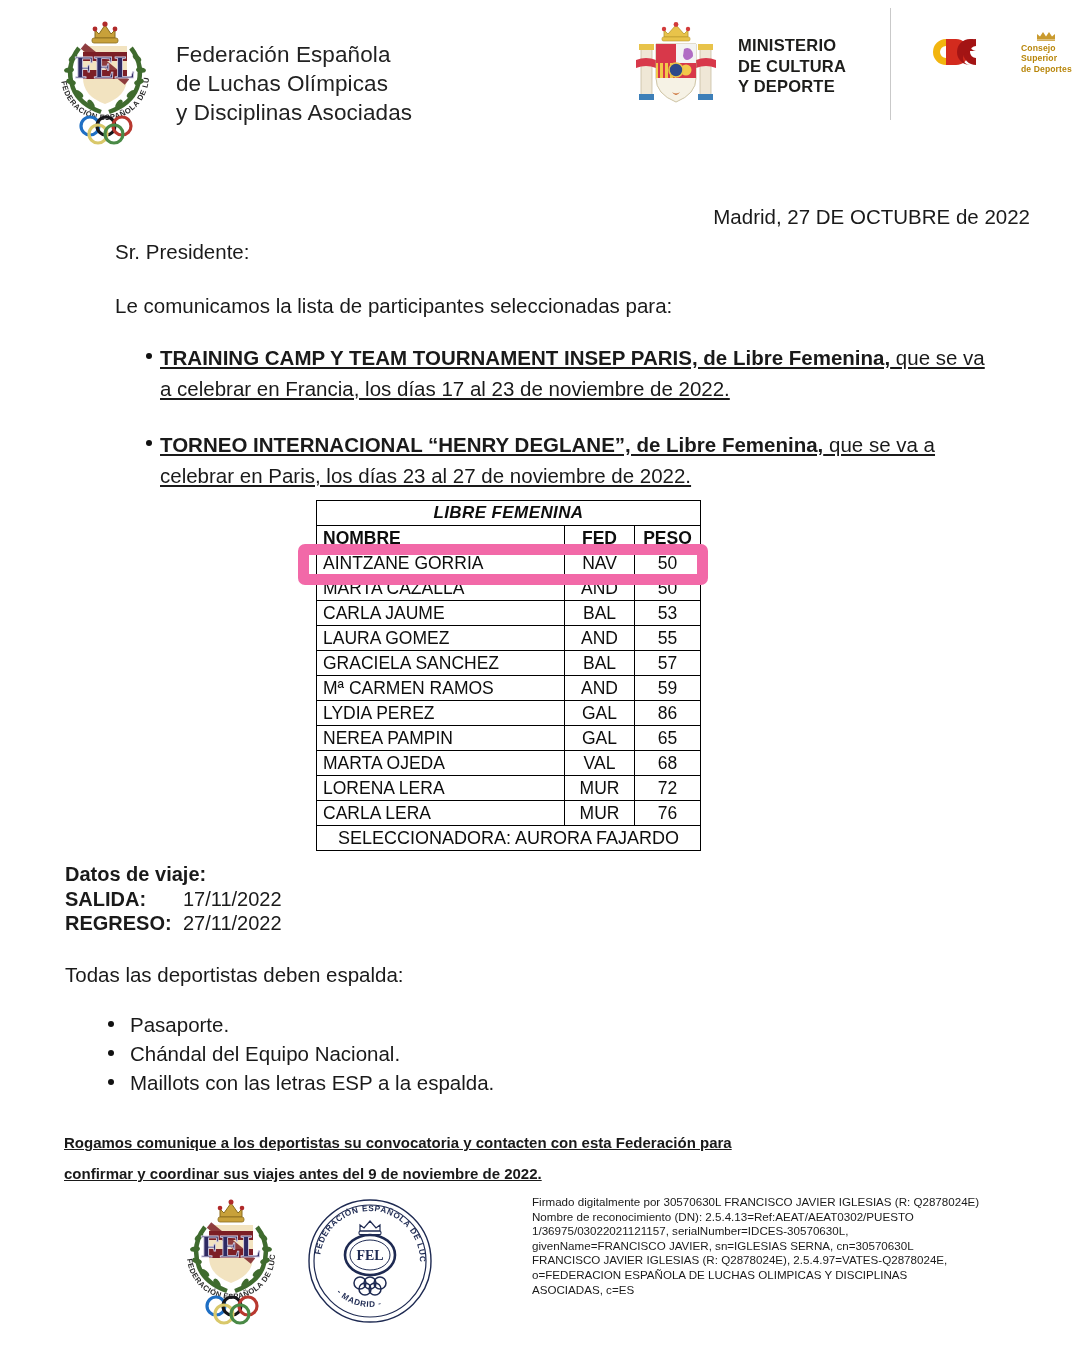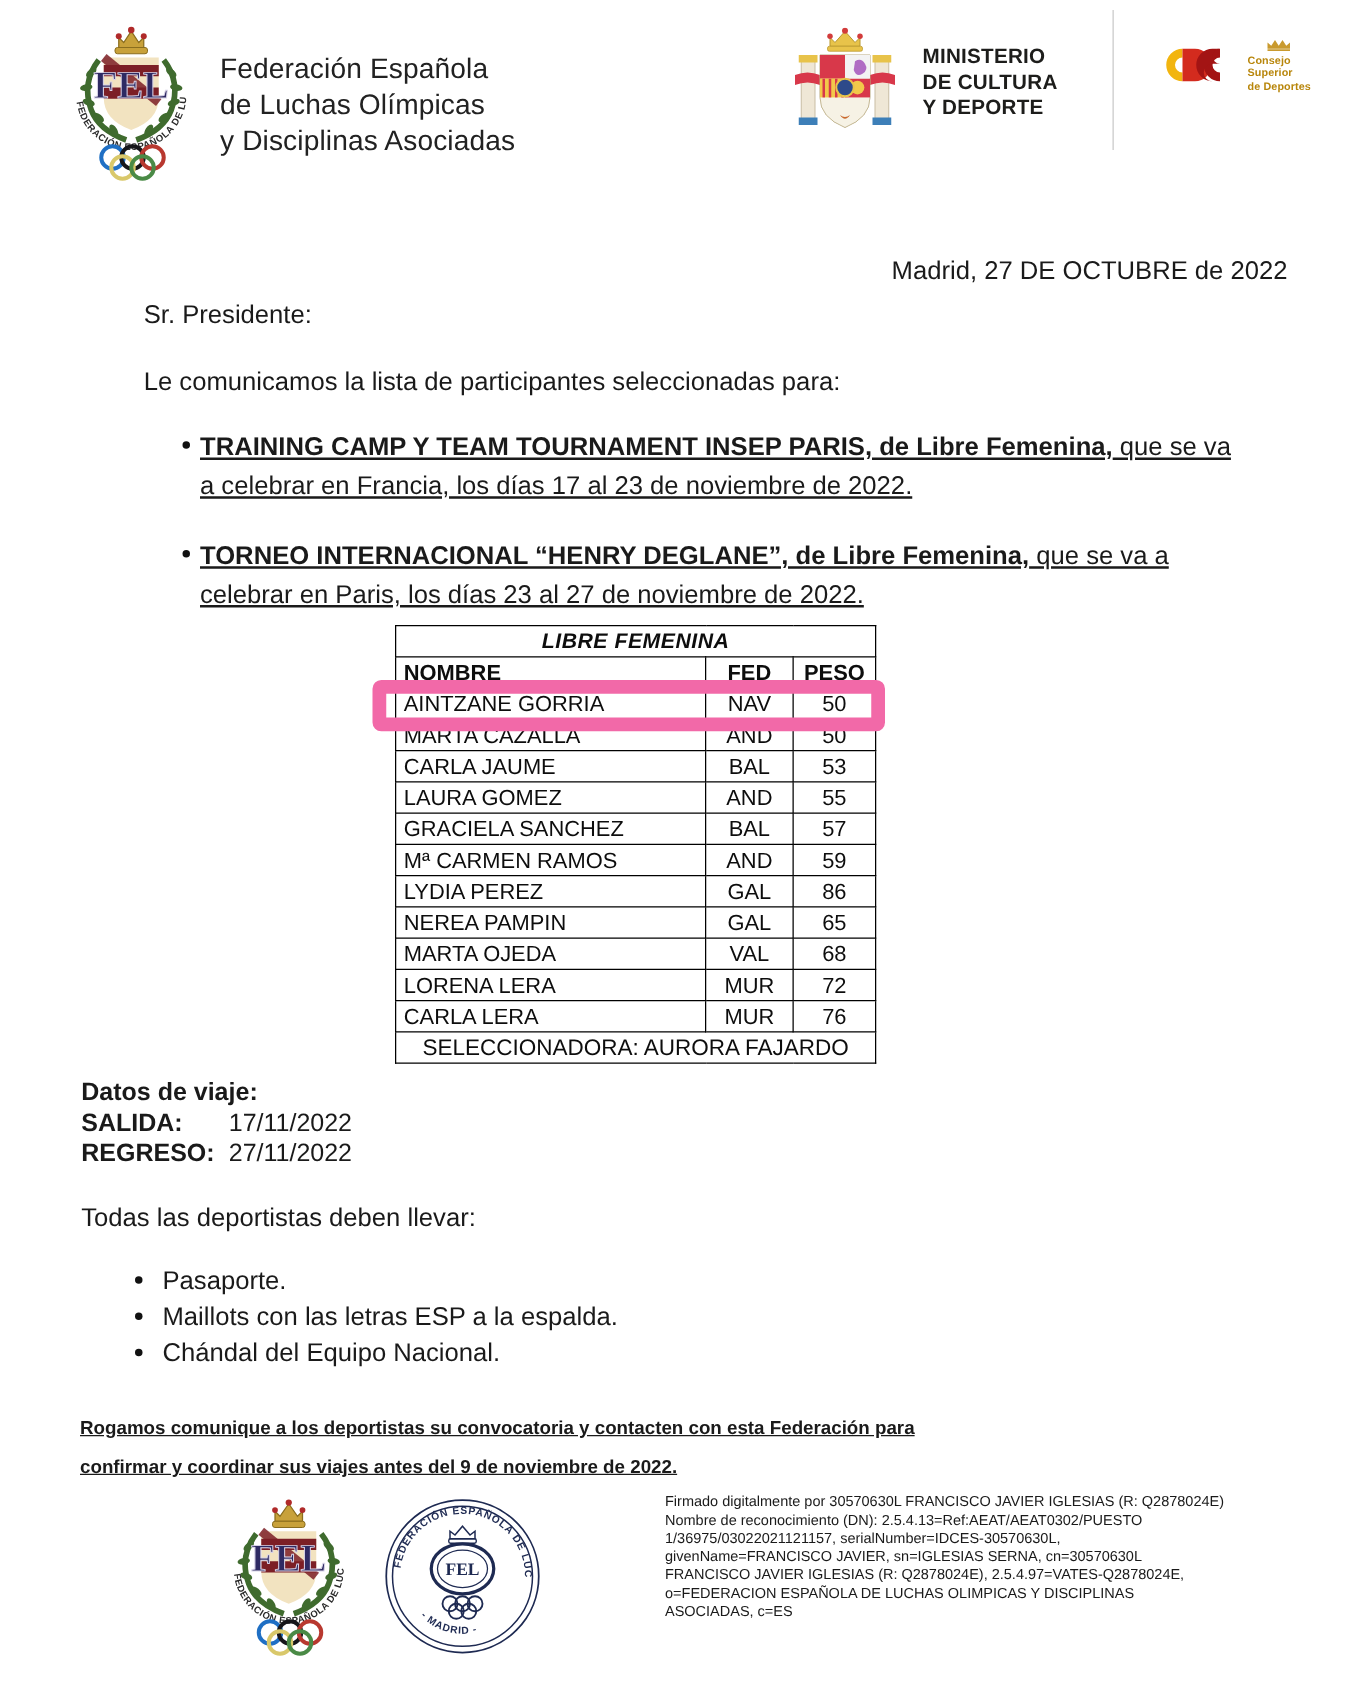--- a/index.html
+++ b/index.html
@@ -38,21 +38,21 @@
   .min-text {
     font-size:16.5px; line-height:20.5px;
     font-weight:700; color:#1d1d1b; letter-spacing:0.2px;
   }
   .hdr-divider {
     position:absolute; left:890px; top:8px;
     width:1px; height:112px; background:#c9c9c9;
   }
   .csd-block {
     position:absolute; left:918px; top:30px;
-    display:flex; align-items:center; gap:0;
+    display:flex; align-items:center; gap:23px;
   }
   .csd-mark { width:80px; height:42px; }
   .csd-text {
     font-size:8.6px; line-height:10.4px;
     font-weight:700; color:#b8860b; letter-spacing:0.1px;
   }
   .csd-crown { width:22px; height:11px; display:block; margin:0 auto 2px; }
 
   
   .doc-body {
@@ -392,34 +392,34 @@
     <div class="row">
       <span class="k">SALIDA:</span>
       <span class="v">17/11/2022</span>
     </div>
     <div class="row">
       <span class="k">REGRESO:</span>
       <span class="v">27/11/2022</span>
     </div>
   </div>
 
-  <div class="bring-intro">Todas las deportistas deben llevar:</div>
+  <div class="bring-intro">Todas las deportistas deben espalda:</div>
 
   <div class="bring-list">
     <div class="it">
       <span class="dot"></span>
       <span>Pasaporte.</span>
     </div>
     <div class="it">
       <span class="dot"></span>
-      <span>Maillots con las letras ESP a la espalda.</span>
+      <span>Chándal del Equipo Nacional.</span>
     </div>
     <div class="it">
       <span class="dot"></span>
-      <span>Chándal del Equipo Nacional.</span>
+      <span>Maillots con las letras ESP a la espalda.</span>
     </div>
   </div>
 
   <div class="plea">
     <span>Rogamos comunique a los deportistas su convocatoria y contacten con esta Federación para</span>
     <span class="l2">confirmar y coordinar sus viajes antes del 9 de noviembre de 2022.</span>
   </div>
 </div>
 
 <div class="footer">

